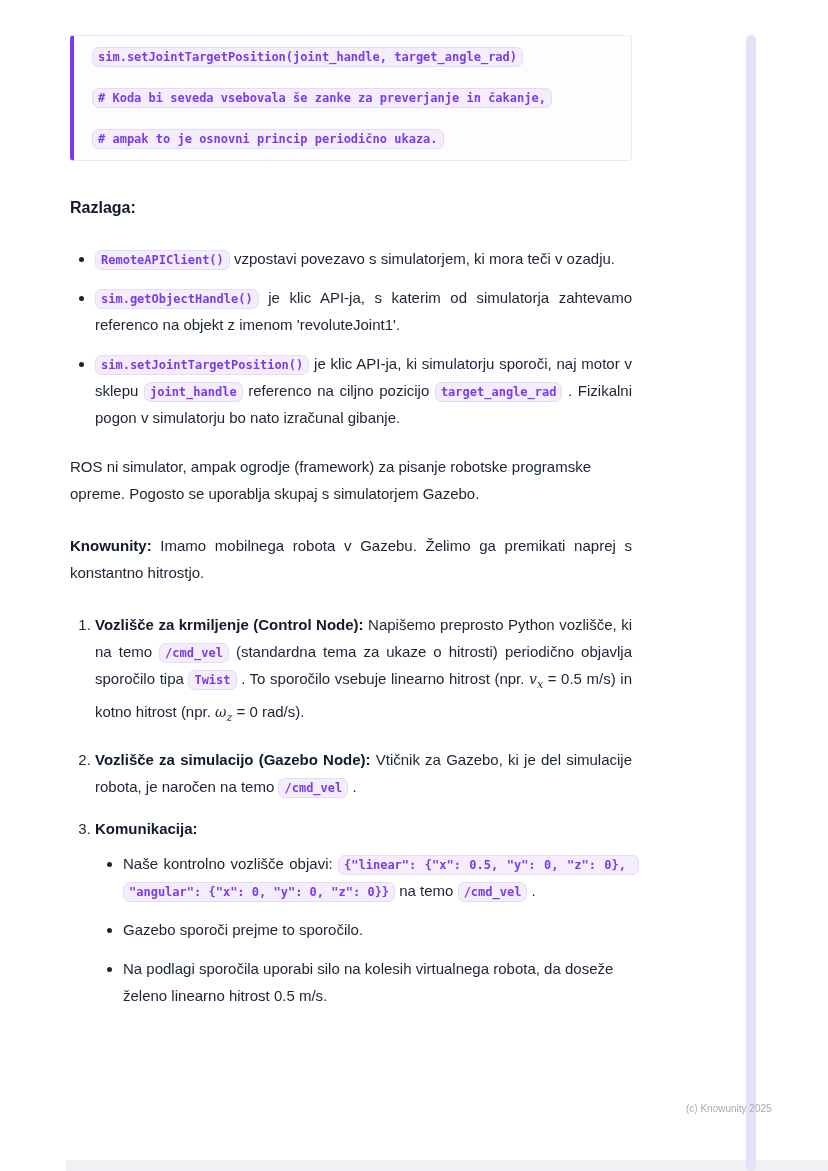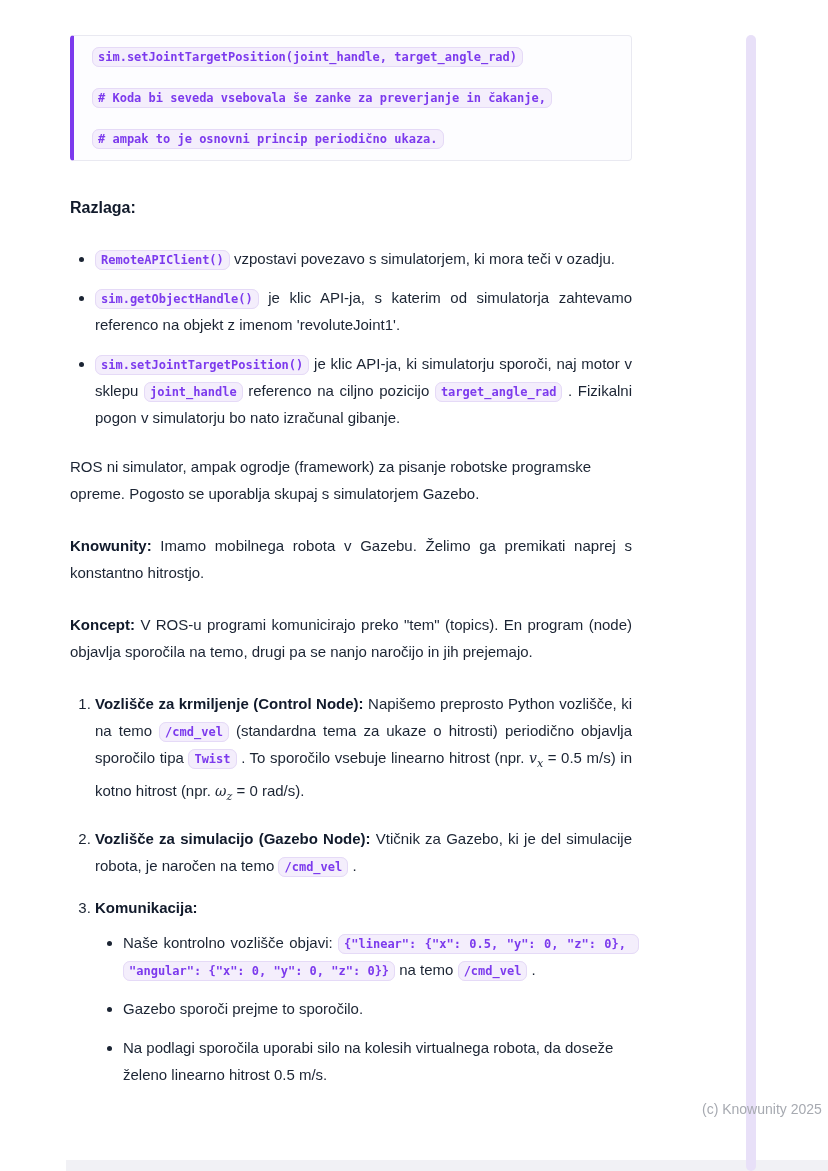--- a/index.html
+++ b/index.html
@@ -40,21 +40,21 @@
 
   ol.doc-olist{list-style:decimal;margin:2px 0 0 0;padding:0 0 0 25px;}
   ol.doc-olist>li{margin:0 0 15px 0;}
   ul.nested{list-style:disc;margin:8px 0 0 0;padding:0 0 0 28px;}
   ul.nested>li{margin:0 0 12px 0;}
 
   .scrollbar{
     position:absolute;left:746px;top:35px;width:10px;height:1136px;
     background:#e8e0f8;border-radius:6px;z-index:1;
   }
-  .watermark{position:absolute;left:686px;top:1103px;font-size:14px;line-height:12px;color:#a7aab1;z-index:2;margin-left:16px;}
+  .watermark{position:absolute;left:686px;top:1103px;font-size:10px;line-height:12px;color:#a7aab1;z-index:2;}
   .bottom-strip{position:absolute;left:66px;right:0;bottom:0;height:11px;background:#f1f1f5;z-index:0;}
 </style>
 </head>
 <body>
 
 <div class="content">
 
   <div class="code-block">
     <div class="code-line">
       <span class="chip">sim.setJointTargetPosition(joint_handle, target_angle_rad)</span>
@@ -73,21 +73,20 @@
     <li class="justify"><span class="chip">RemoteAPIClient()</span><span> vzpostavi povezavo s simulatorjem, ki mora teči v ozadju.</span></li>
     <li class="justify"><span class="chip">sim.getObjectHandle()</span><span> je klic API-ja, s katerim od simulatorja zahtevamo referenco na objekt z imenom 'revoluteJoint1'.</span></li>
     <li class="justify"><span class="chip">sim.setJointTargetPosition()</span><span> je klic API-ja, ki simulatorju sporoči, naj motor v sklepu </span><span class="chip">joint_handle</span><span> referenco na ciljno pozicijo </span><span class="chip">target_angle_rad</span><span> . Fizikalni pogon v simulatorju bo nato izračunal gibanje.</span></li>
   </ul>
 
 
   <p class="para">ROS ni simulator, ampak ogrodje (framework) za pisanje robotske programske opreme. Pogosto se uporablja skupaj s simulatorjem Gazebo.</p>
 
   <p class="para justify"><span class="seg-b">Knowunity: </span><span>Imamo mobilnega robota v Gazebu. Želimo ga premikati naprej s konstantno hitrostjo.</span></p>
 
-  <p class="para justify"><span class="seg-b">Koncept: </span><span>V ROS-u programi komunicirajo preko "tem" (topics). En program (node) objavlja sporočila na temo, drugi pa se nanjo naročijo in jih prejemajo.</span></p>
 
   <ol class="doc-olist">
     <li class="justify"><span class="seg-b">Vozlišče za krmiljenje (Control Node): </span><span>Napišemo preprosto Python vozlišče, ki na temo </span><span class="chip">/cmd_vel</span><span> (standardna tema za ukaze o hitrosti) periodično objavlja sporočilo tipa </span><span class="chip">Twist</span><span> . To sporočilo vsebuje linearno hitrost (npr. </span><span class="seg-var">v</span><span class="seg-sub">x</span><span> = 0.5 m/s) in kotno hitrost (npr. </span><span class="seg-var">ω</span><span class="seg-sub">z</span><span> = 0 rad/s).</span></li>
     <li class="justify"><span class="seg-b">Vozlišče za simulacijo (Gazebo Node): </span><span>Vtičnik za Gazebo, ki je del simulacije robota, je naročen na temo </span><span class="chip">/cmd_vel</span><span> .</span></li>
     <li>
       <span><span class="seg-b">Komunikacija:</span></span>
       <ul class="nested">
         <li class="justify"><span>Naše kontrolno vozlišče objavi: </span><span class="chip">{"linear": {"x": 0.5, "y": 0, "z": 0}, "angular": {"x": 0, "y": 0, "z": 0}}</span><span> na temo </span><span class="chip">/cmd_vel</span><span> .</span></li>
         <li><span>Gazebo sporoči prejme to sporočilo.</span></li>
         <li><span>Na podlagi sporočila uporabi silo na kolesih virtualnega robota, da doseže želeno linearno hitrost 0.5 m/s.</span></li>

